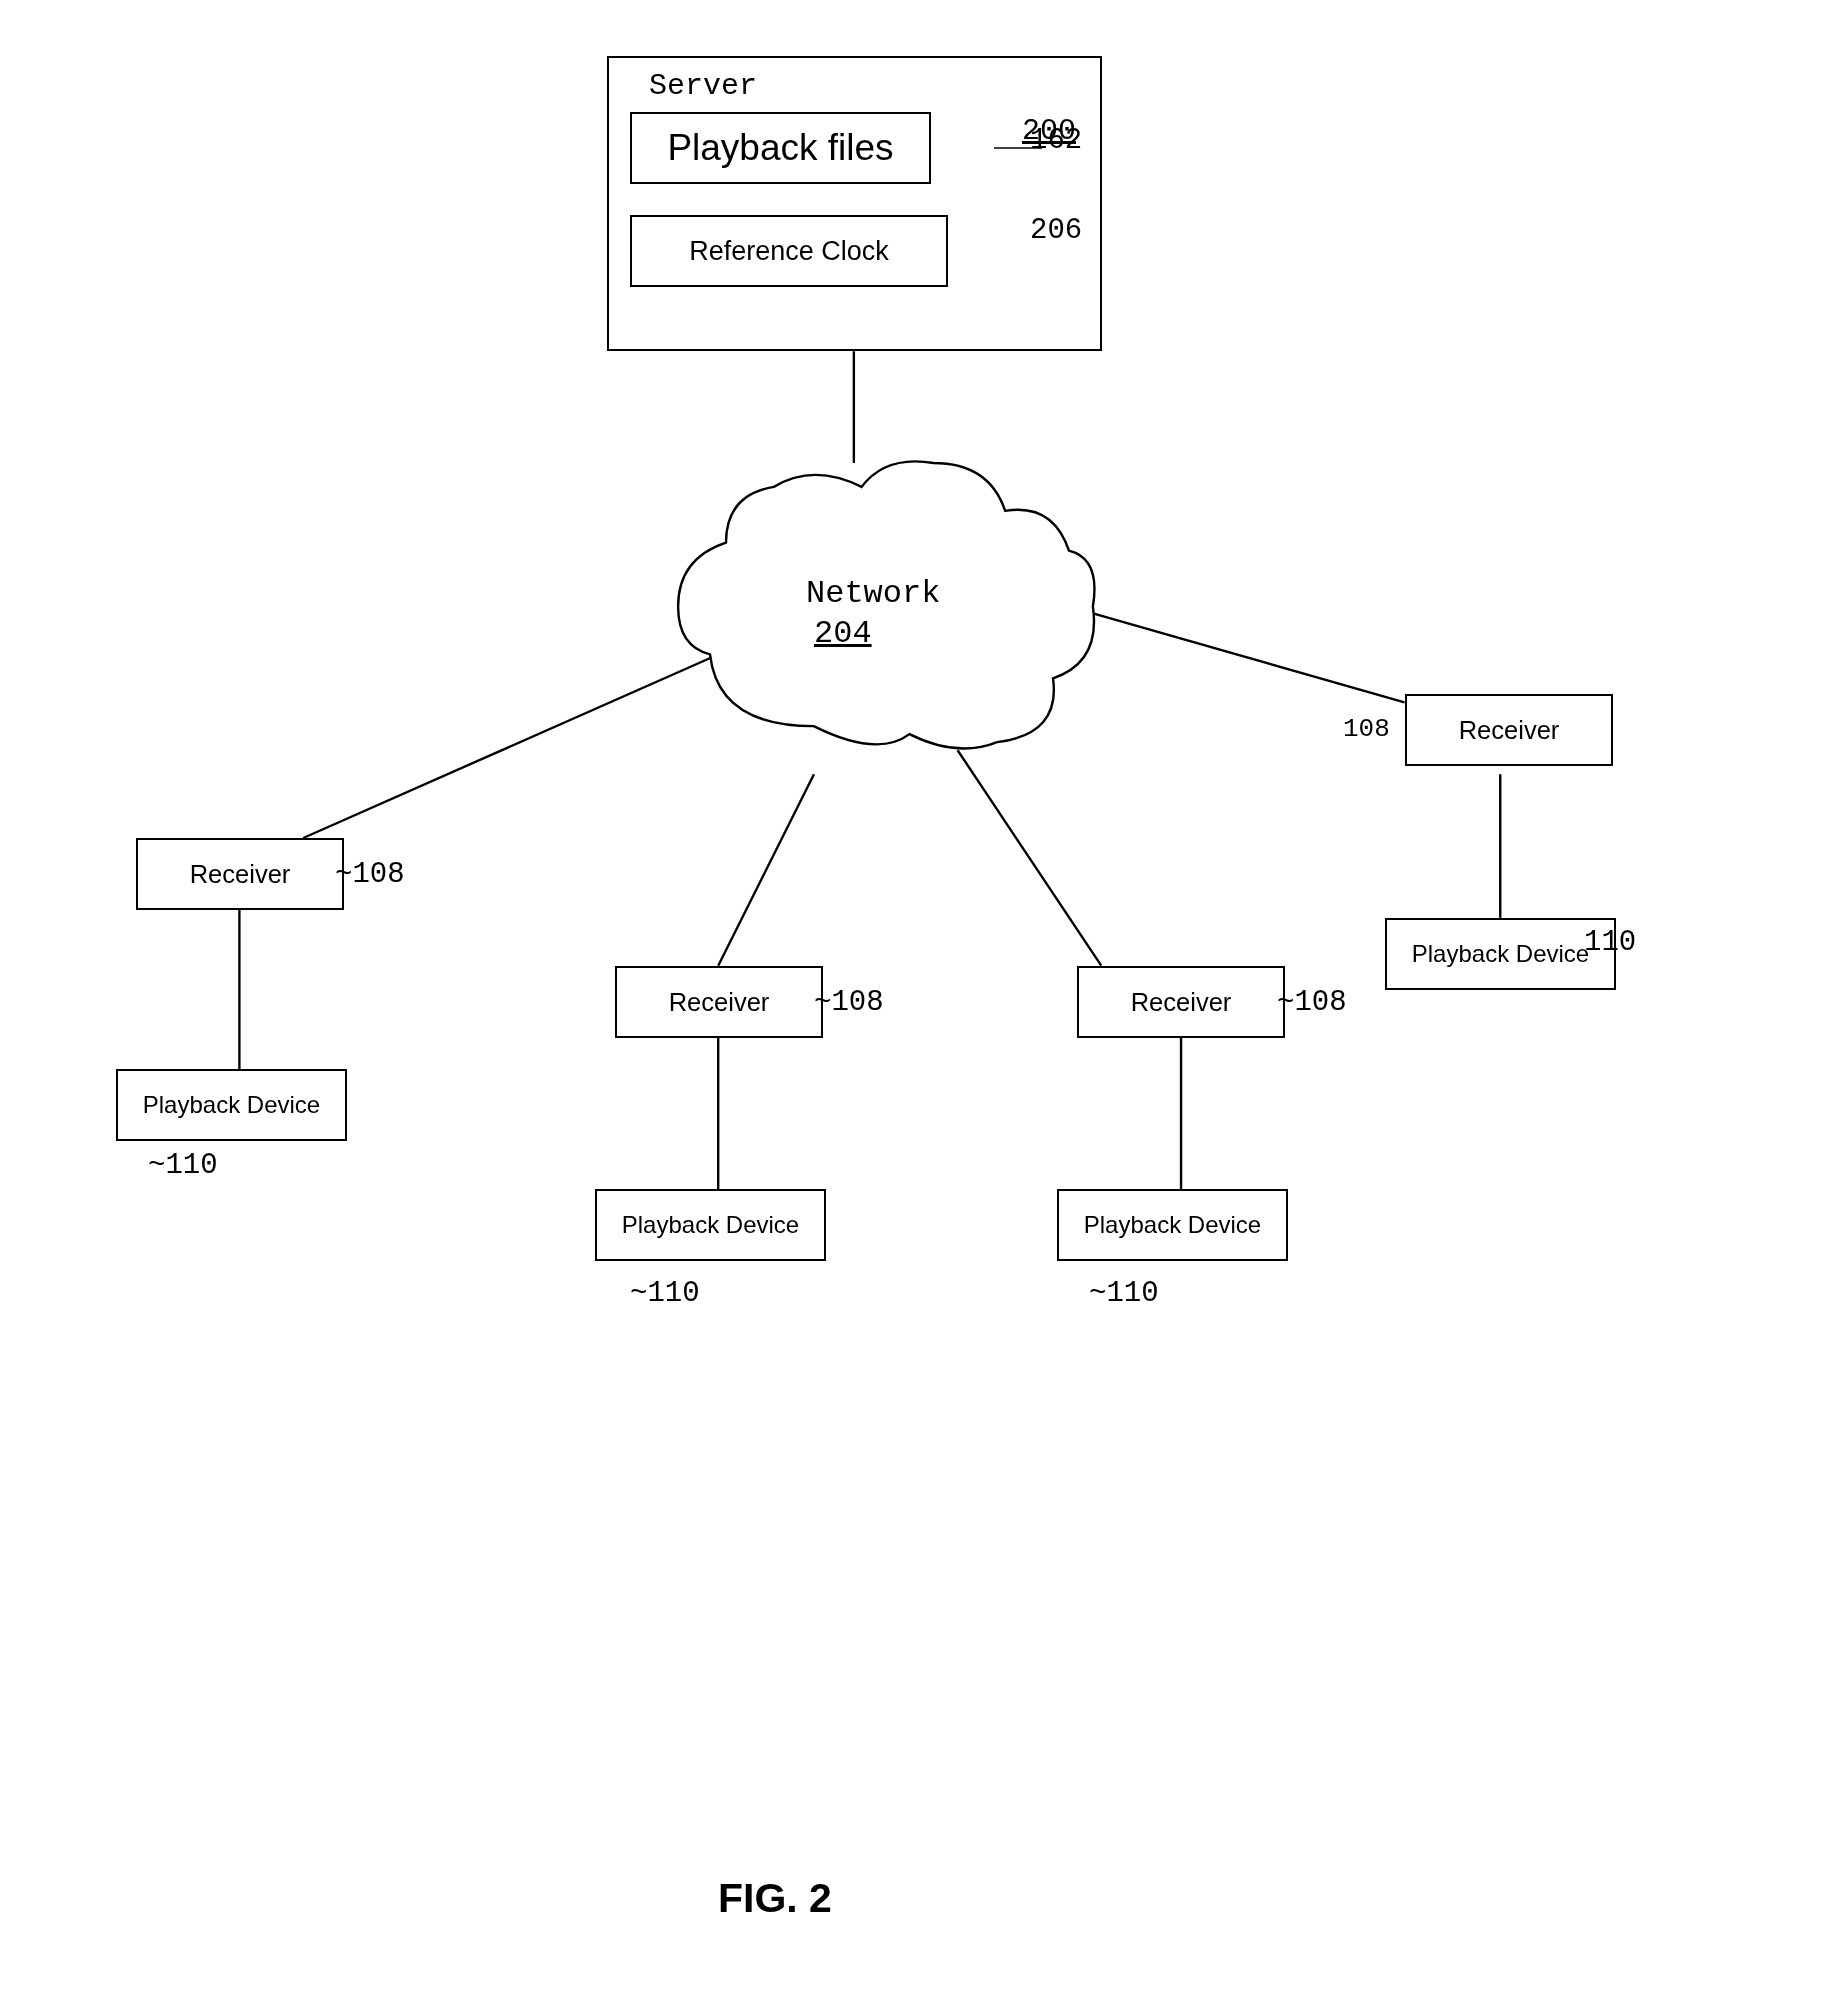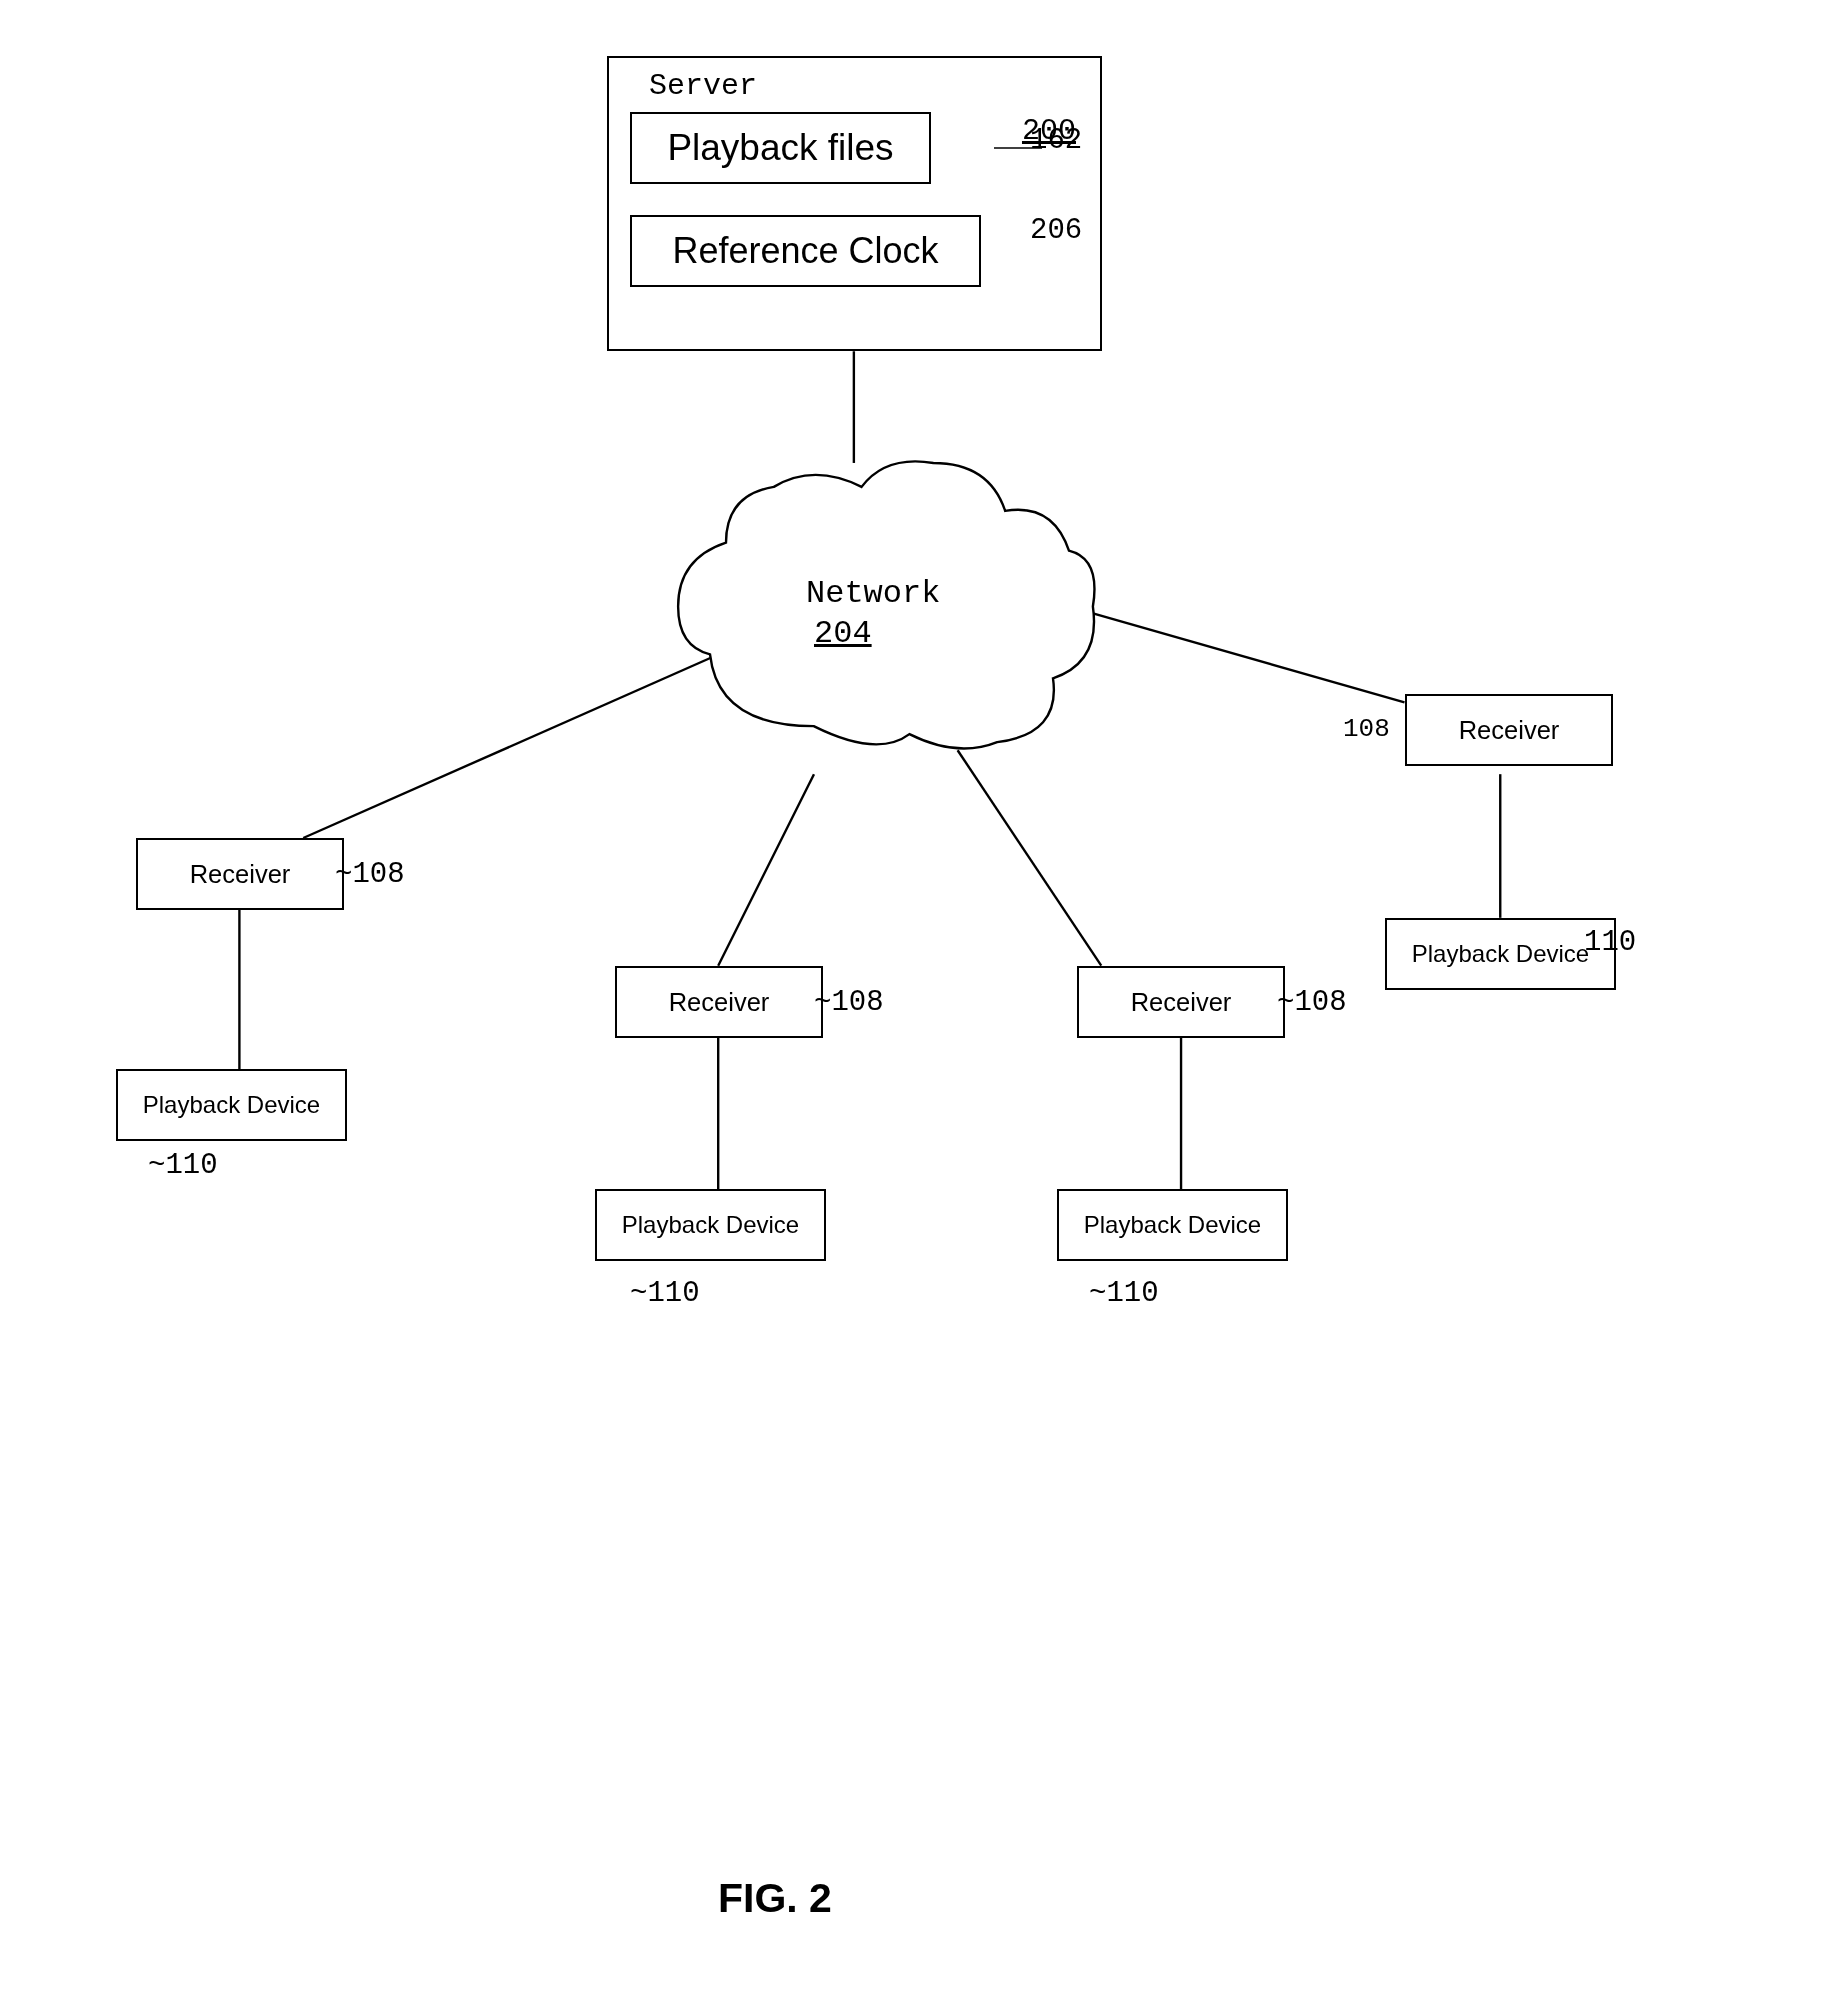--- a/index.html
+++ b/index.html
@@ -55,27 +55,27 @@
       border: 2.4px solid #000;
       background: #fff;
       display: flex;
       align-items: center;
       justify-content: center;
       font-size: 37px;
     }
     #ref-clock-box {
       position: absolute;
       left: 630px; top: 215px;
-      width: 351px; height: 72px;
-      border: 2.4px solid #000;
-      background: #fff;
-      display: flex;
-      align-items: center;
-      justify-content: center;
-      font-size: 36px;
+      width: 318px; height: 72px;
+      border: 2.4px solid #000;
+      background: #fff;
+      display: flex;
+      align-items: center;
+      justify-content: center;
+      font-size: 27px;
     }
 
     
     .ref-label {
       position: absolute;
       font-size: 29px;
       font-family: Liberation Mono, monospace;
     }
 
     

